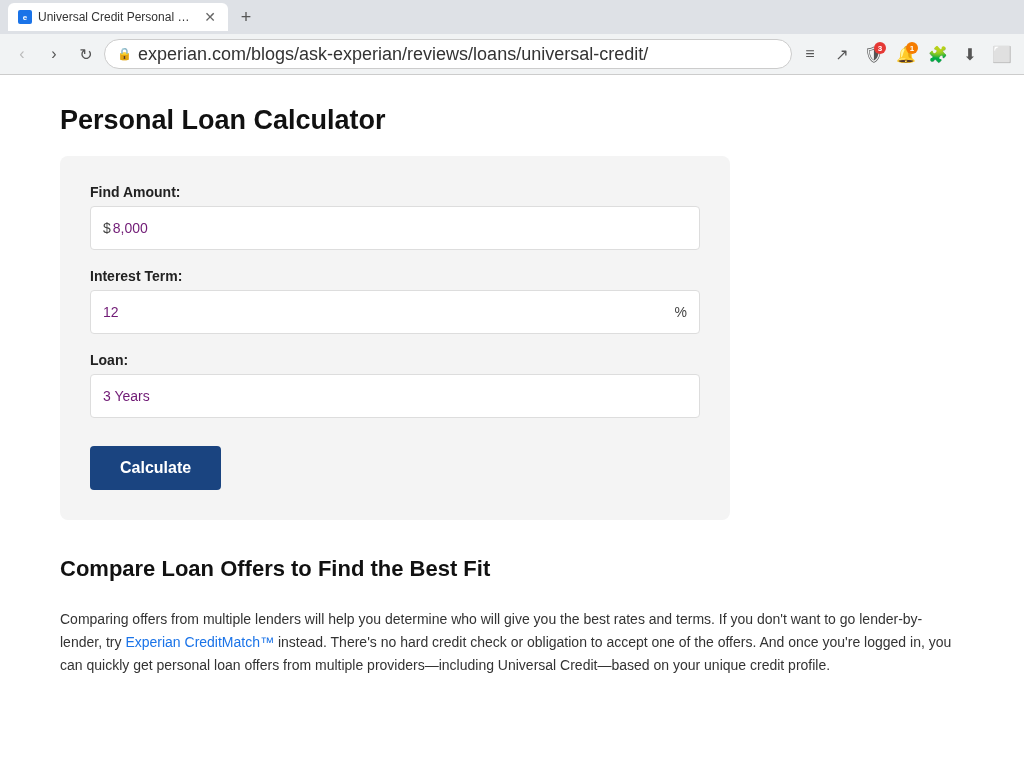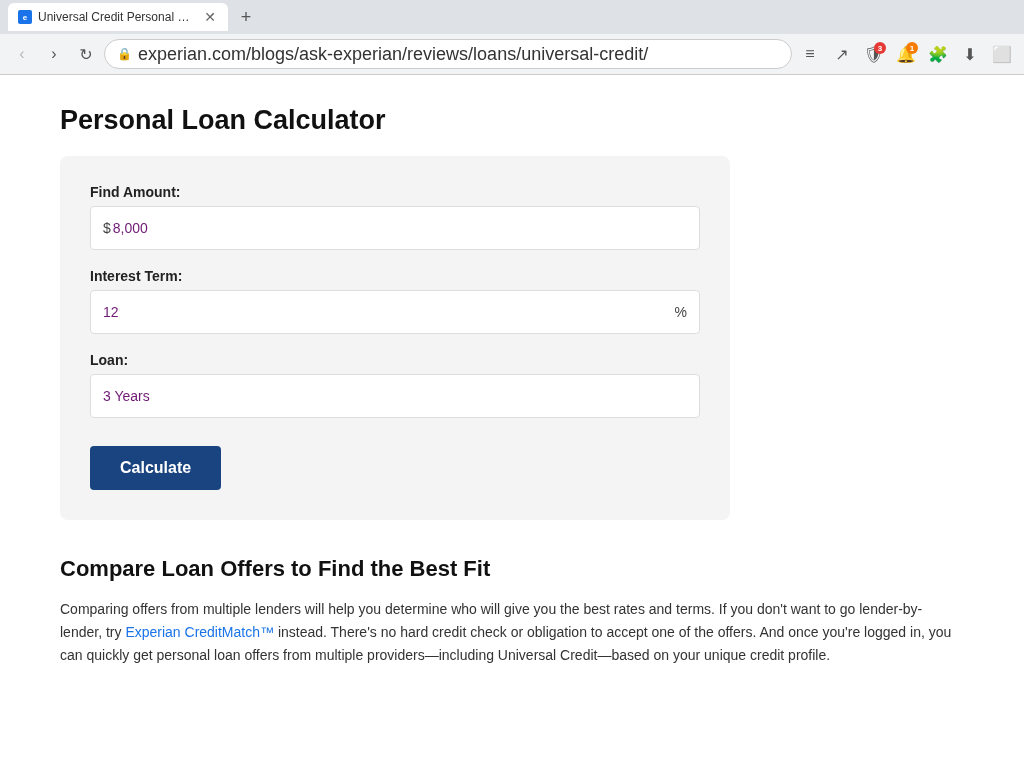--- a/index.html
+++ b/index.html
@@ -265,21 +265,21 @@
       font-size: 16px;
       font-weight: bold;
       cursor: pointer;
       margin-top: 10px;
     }
 
     .section-title {
       font-size: 22px;
       font-weight: bold;
       color: #111;
-      margin-bottom: 16px;
+      margin-bottom: 26px;
     }
 
     .section-text {
       font-size: 14px;
       color: #333;
       line-height: 1.65;
     }
 
     .section-text a {
       color: #1a73e8;

